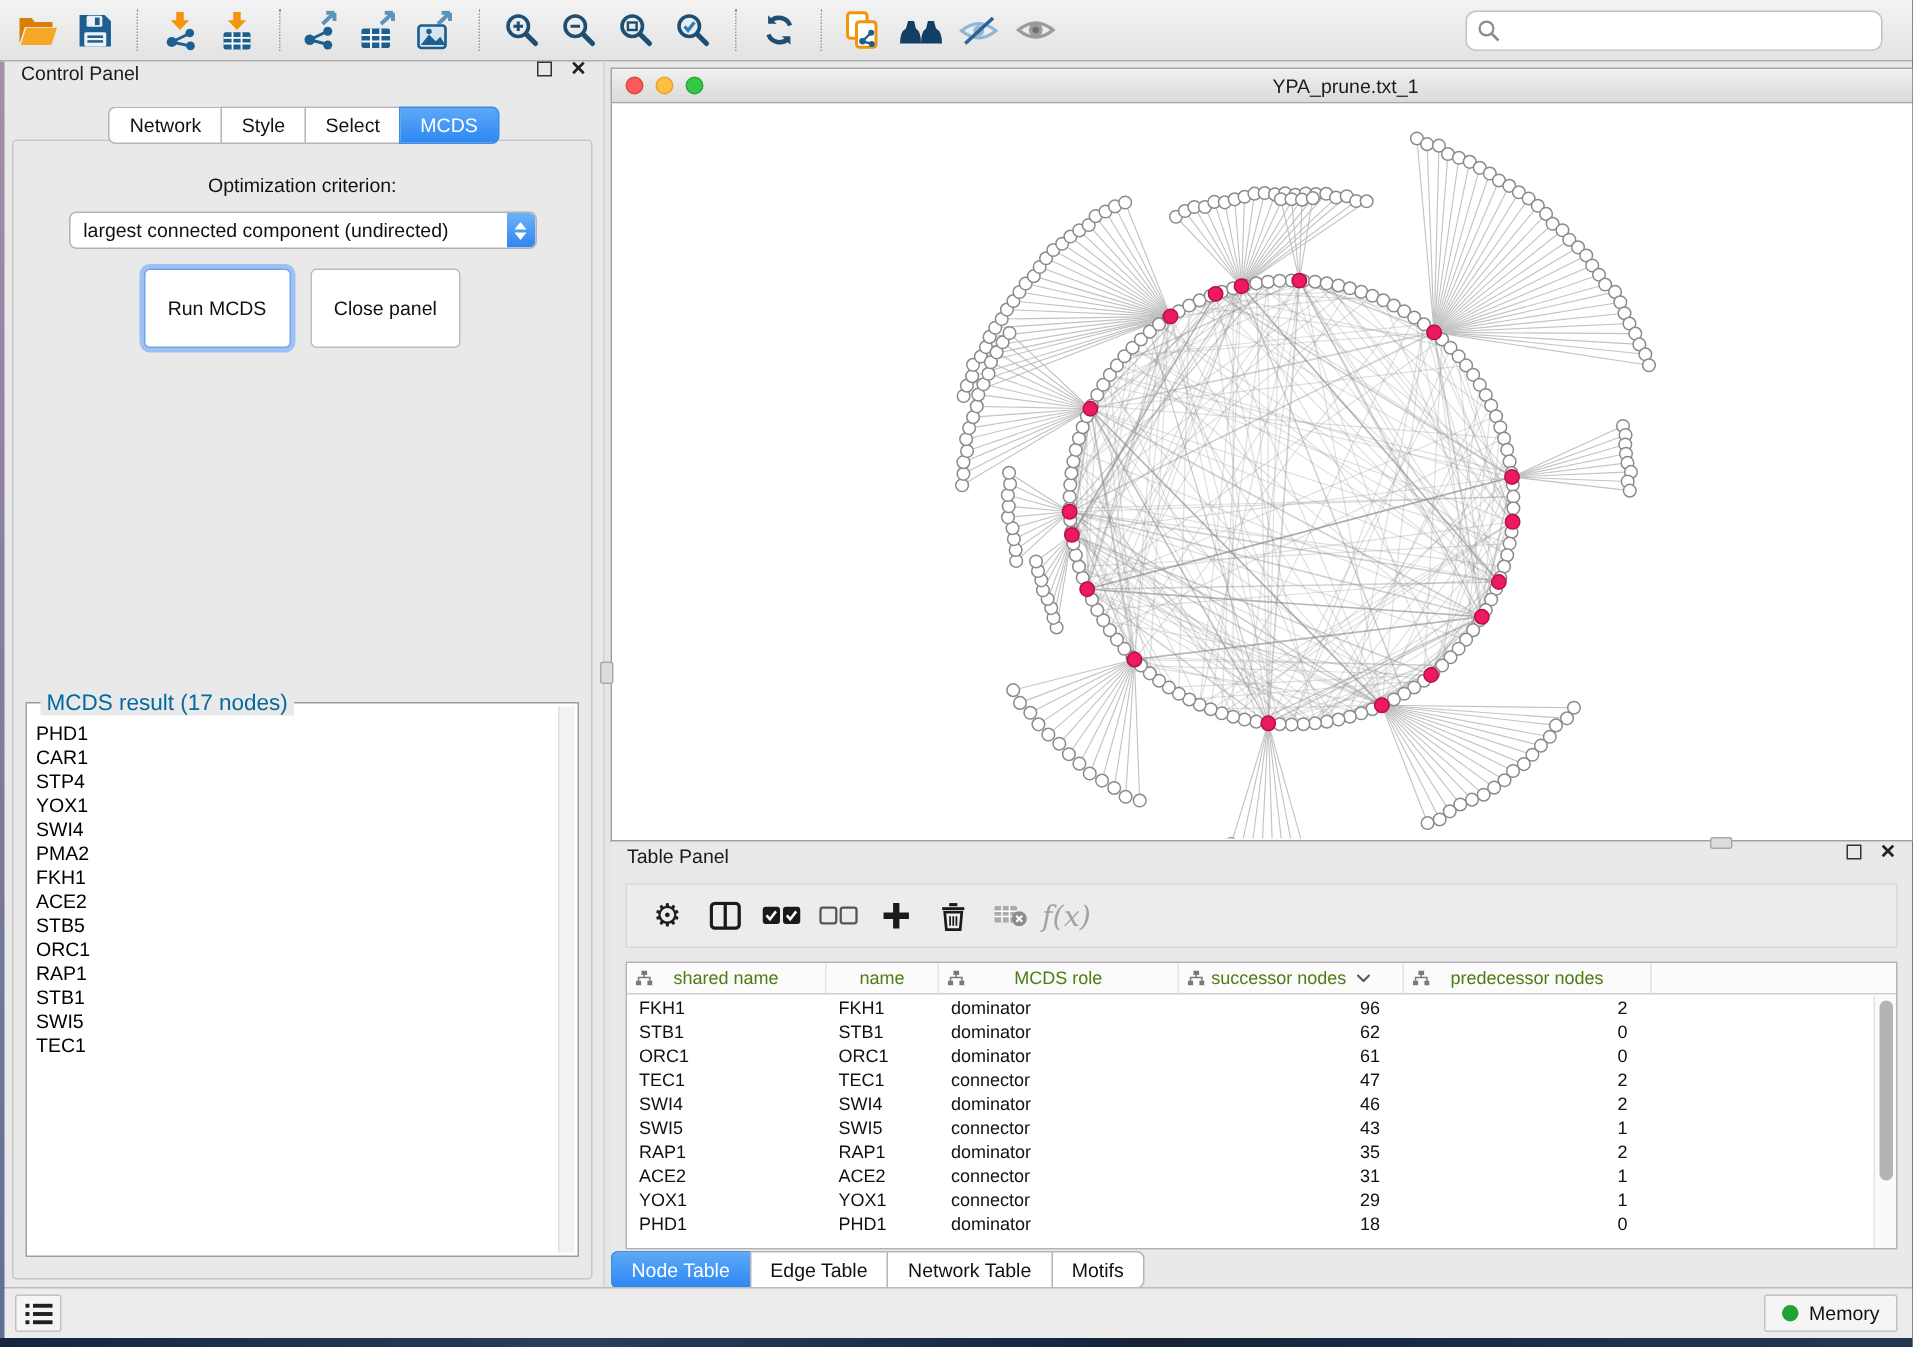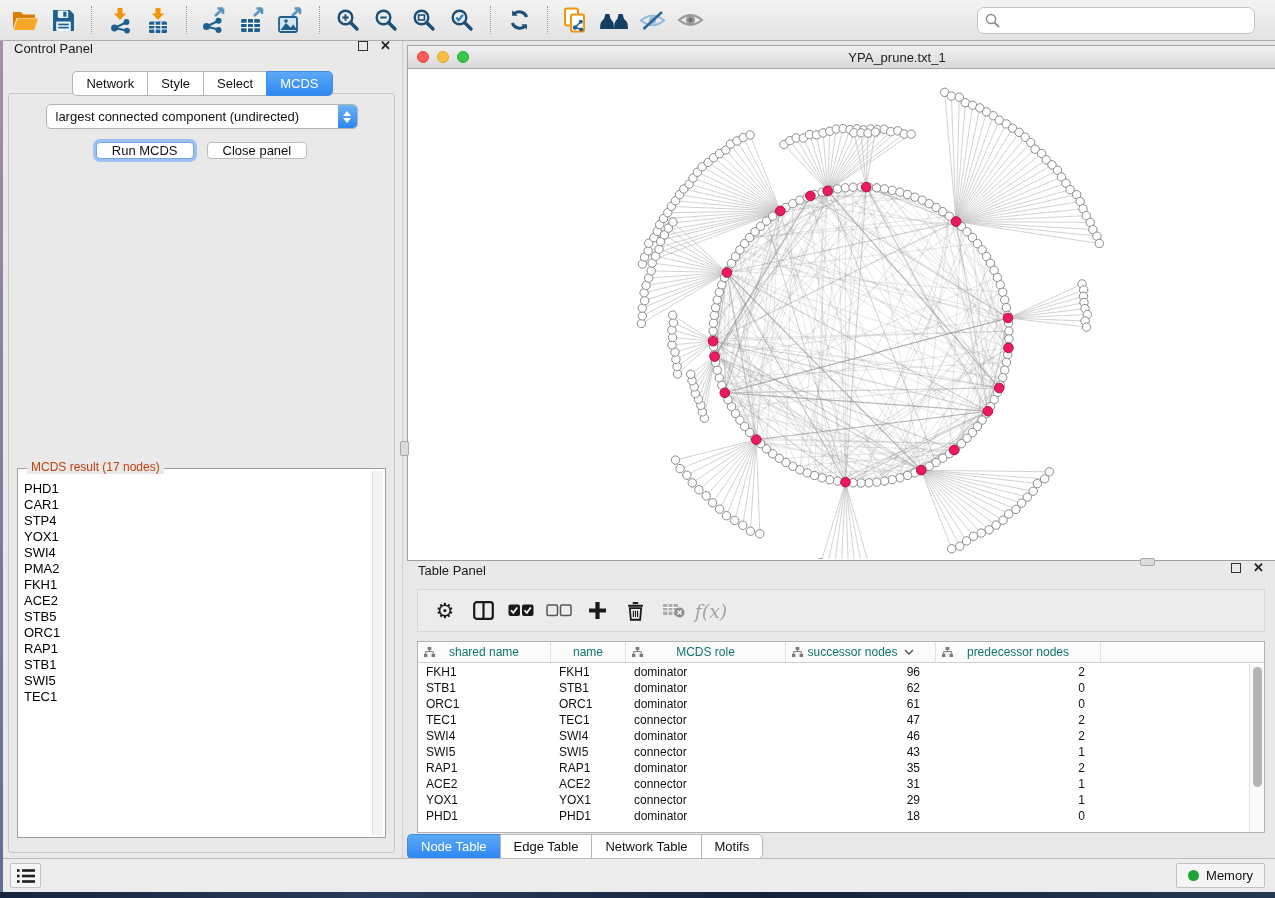--- a/index.html
+++ b/index.html
@@ -43,25 +43,25 @@
   .opt-label { margin-top:22px; text-align:center; font-size:13px; color:#111; }
   .selectbox { margin:10px auto 0; width:312px; height:25px; background:#fff;
                border:1px solid #b3b3b3; border-radius:5px; display:flex; overflow:hidden; }
   .selectbox .sel-text { flex:1; font-size:13px; line-height:23px; padding:0 9px; white-space:nowrap; color:#111; }
   .sel-btn { width:19px; background:linear-gradient(#6db1f8,#2e86f0); display:flex; flex-direction:column;
              align-items:center; justify-content:center; gap:2px; border-radius:0 4px 4px 0; }
   .tri-up { width:0; height:0; border-left:4px solid transparent; border-right:4px solid transparent; border-bottom:5px solid #fff; }
   .tri-dn { width:0; height:0; border-left:4px solid transparent; border-right:4px solid transparent; border-top:5px solid #fff; }
   .btnrow { display:flex; justify-content:center; gap:13px; margin-top:13px; }
   .mbtn { background:#fff; border:1px solid #bdbdbd; border-radius:4px; font-size:13px;
-          font-family:inherit; color:#111; padding:0 15px; }
+          font-family:inherit; color:#111; padding:18px 15px; }
   .mbtn.focused { box-shadow:0 0 0 3px rgba(92,160,250,.55); border-color:#71a7e8; }
   .gbox { position:absolute; left:8px; right:8px; top:374px; bottom:14px;
           border:1px solid #9e9e9e; background:#fff; }
-  .gbox .legend { position:absolute; top:-9px; left:9px; background:#e9e9e9; padding:0 4px; font-size:12px; color:#c2410c; }
+  .gbox .legend { position:absolute; top:-9px; left:9px; background:#e9e9e9; padding:0 4px; font-size:15px; color:#0369a1; }
   .glist { position:absolute; left:6px; top:12px; bottom:2px; right:16px; overflow:hidden;
            font-size:13px; line-height:16px; color:#000; }
   .gscroll { position:absolute; right:2px; top:2px; bottom:2px; width:11px; background:#f2f2f2; border-left:1px solid #e0e0e0; }
 
   
   .vdivider { position:absolute; left:402px; top:41px; width:5px; height:817px; background:#e6e6e6; border-left:1px solid #d2d2d2; }
   .vgrip { position:absolute; left:400px; top:441px; width:9px; height:15px; background:#dcdcdc; border:1px solid #a9a9a9; border-radius:2px; z-index:4; }
   .hgrip { position:absolute; left:1140px; top:558px; width:15px; height:8px; background:#dcdcdc; border:1px solid #a9a9a9; border-radius:2px; z-index:4; }
 
   
@@ -77,21 +77,21 @@
   
   .tpanel { position:absolute; left:407px; top:563px; width:868px; height:295px; }
   .ttoolbar { position:absolute; left:10px; right:10px; top:26px; height:43px; background:#ececec;
               border:1px solid #d8d8d8; display:flex; align-items:center; padding:0 8px; }
   .titem { width:38px; height:36px; display:flex; align-items:center; justify-content:center; }
   .gear-glyph { font-size:21px; color:#1c1c1c; line-height:21px; }
   .fx-glyph { font-family:"DejaVu Serif",serif; font-style:italic; font-size:19px; color:#a3a3a3; }
   .ttable { position:absolute; left:10px; right:10px; top:78px; height:192px; background:#fff; border:1px solid #b2b2b2; }
   .thead { position:absolute; left:0; right:0; top:0; height:21px; display:flex; background:#fbfbfb; border-bottom:1px solid #cfcfcf; }
   .th { position:relative; display:flex; align-items:center; justify-content:center;
-        font-size:12px; color:#0f766e; border-right:1px solid #e2e2e2; }
+        font-size:12px; color:#4d7c0f; border-right:1px solid #e2e2e2; }
   .th .colicon { position:absolute; left:6px; top:5px; }
   .th .sortchev { margin-left:6px; }
   .tbody { position:absolute; left:0; right:15px; top:22px; bottom:0; overflow:hidden; }
   .tr { height:16px; display:flex; align-items:center; font-size:12px; color:#111; }
   .td { overflow:hidden; white-space:nowrap; }
   .td.left { padding-left:8px; text-align:left; }
   .td.right { padding-right:16px; text-align:right; }
   .vscroll { position:absolute; right:0; top:22px; bottom:0; width:15px; background:#fafafa; border-left:1px solid #e3e3e3; }
   .vhandle { position:absolute; left:2.5px; top:3px; width:9px; height:120px; background:#b4b4b4; border-radius:5px; }
   .btabs { position:absolute; left:0; right:0; top:271px; display:flex; justify-content:flex-start; }
@@ -258,20 +258,21 @@
         <span class="close-ico">✕</span>
       </span>
     </div>
     <div class="ctabs">
         <div class="ctab">Network</div>
         <div class="ctab">Style</div>
         <div class="ctab">Select</div>
         <div class="ctab active">MCDS</div>
       </div>
     <div class="cbody">
+      <div class="opt-label">Optimization criterion:</div>
       <div class="selectbox">
         <span class="sel-text">largest connected component (undirected)</span>
         <span class="sel-btn">
             <span class="tri-up"></span>
             <span class="tri-dn"></span>
           </span>
       </div>
       <div class="btnrow">
         <button class="mbtn focused">Run MCDS</button>
         <button class="mbtn">Close panel</button>

